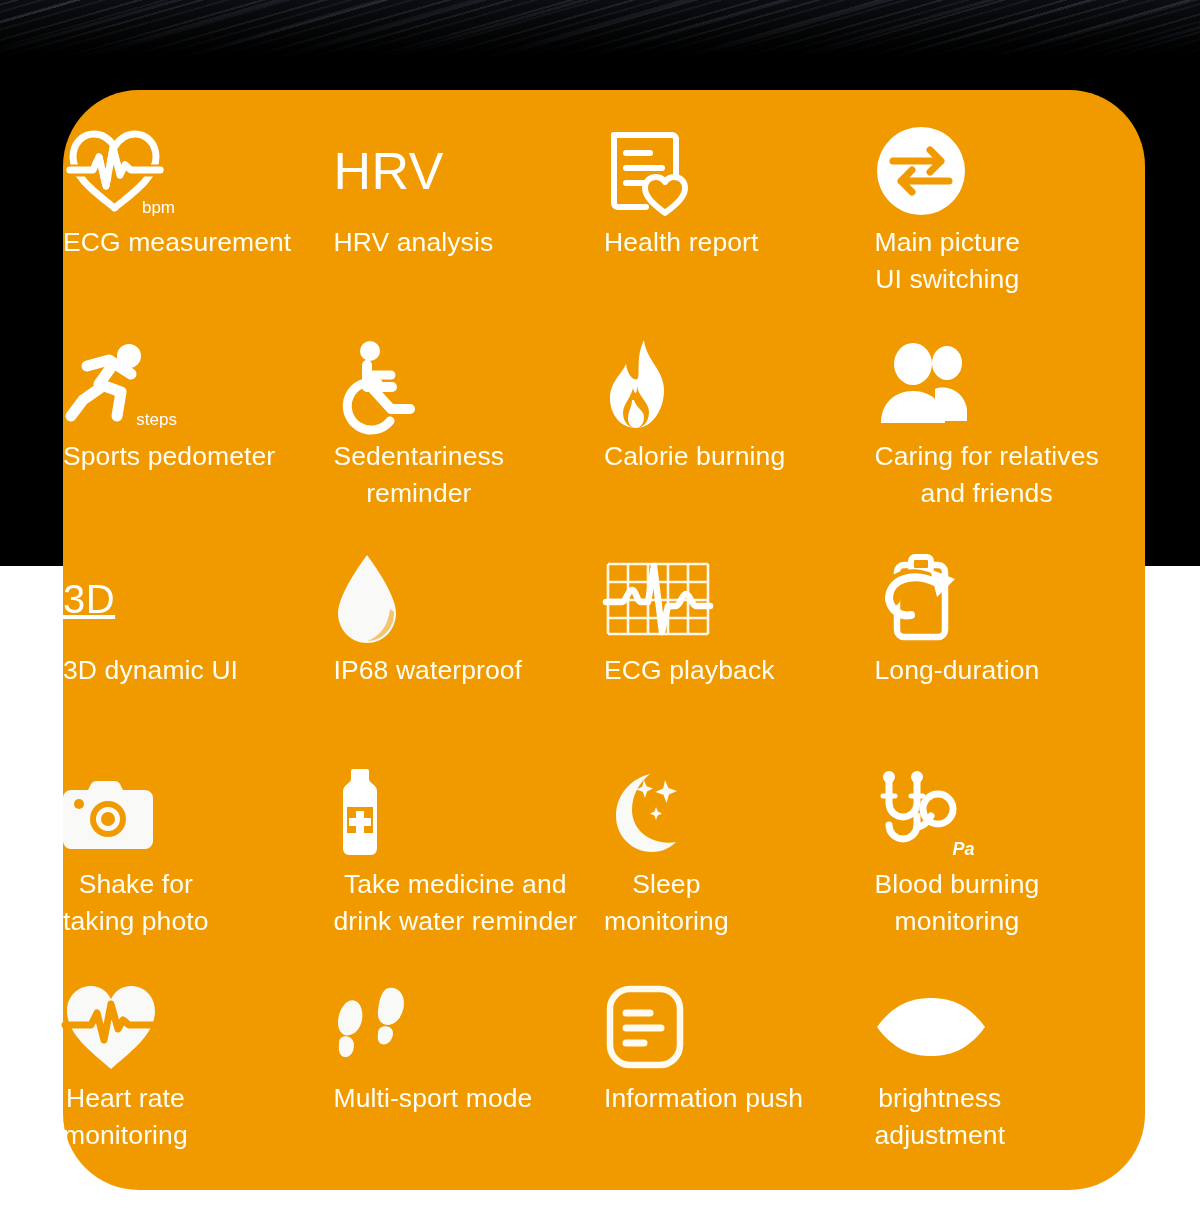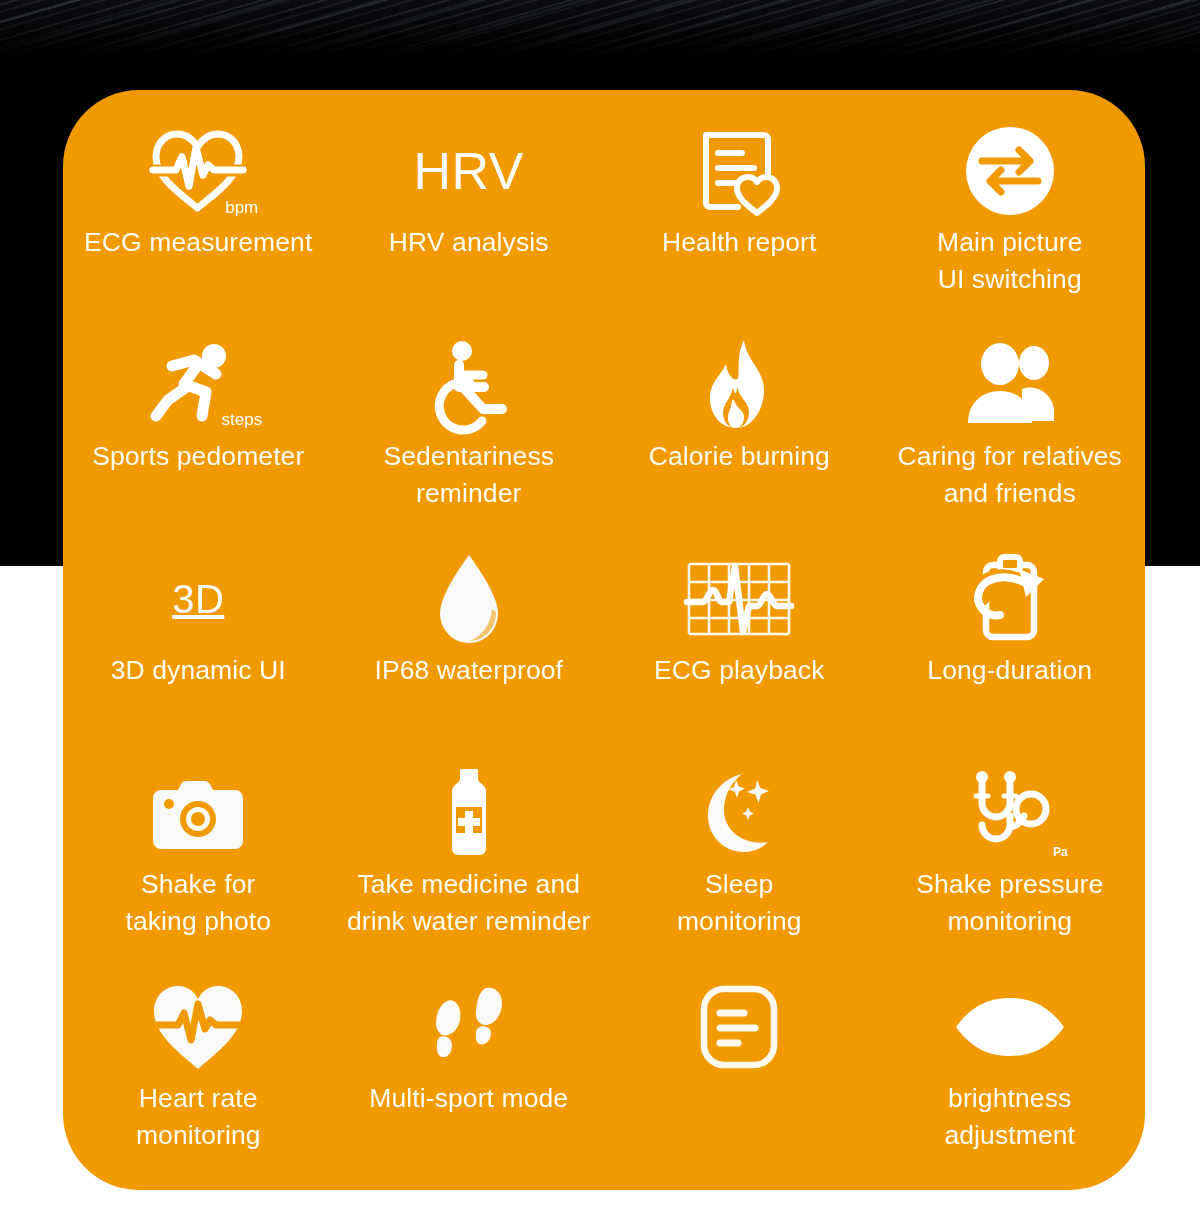--- a/index.html
+++ b/index.html
@@ -78,21 +78,21 @@
     grid-template-columns: repeat(4, 1fr);
     grid-template-rows: repeat(5, 1fr);
     padding: 22px 0 8px 0;
     box-sizing: border-box;
   }
 
   .cell {
     position: relative;
     display: flex;
     flex-direction: column;
-    align-items: center;
+    align-items: flex-start;
     justify-content: flex-start;
     padding-top: 6px;
     box-sizing: border-box;
   }
 
   .icon-wrap {
     height: 106px;
     display: flex;
     align-items: center;
     justify-content: center;
@@ -125,21 +125,21 @@
   .icon-caption {
     position: absolute;
     color: #ffffff;
     font-size: 17px;
     font-weight: 400;
     line-height: 1;
     margin-top: 20px;
   }
   .cap-bpm  { right: -8px;  bottom: 8px; }
   .cap-steps{ right: -14px; bottom: 10px; }
-  .cap-pa   { right: -16px; bottom: 8px; font-weight: 700; font-size: 12px; }
+  .cap-pa   { right: -16px; bottom: 8px; font-weight: 700; font-size: 18px; font-style: italic; }
 </style>
 </head>
 <body>
 
 <div id="backdrop">
   <div id="backdrop-dark"></div>
   <div id="backdrop-texture"></div>
 </div>
 
 <div id="card">
@@ -349,21 +349,21 @@
           <circle cx="42" cy="8" r="6" fill="#ffffff"></circle>
           <path d="M14 12 V34 A14 14 0 0 0 42 34 V12" stroke="#ffffff" stroke-width="7" fill="none" stroke-linecap="round"></path>
           <line x1="8" y1="27" x2="20" y2="27" stroke="#ffffff" stroke-width="5" stroke-linecap="round"></line>
           <line x1="36" y1="27" x2="48" y2="27" stroke="#ffffff" stroke-width="5" stroke-linecap="round"></line>
           <path d="M28 47 V56 A14 14 0 0 1 14 70 A14 14 0 0 1 0 56" stroke="#ffffff" stroke-width="7" fill="none" stroke-linecap="round" transform="translate(14,0)"></path>
           <circle cx="63" cy="40" r="15" stroke="#ffffff" stroke-width="7" fill="none"></circle>
           <path d="M56 47 C52 55 46 58 42 58" stroke="#ffffff" stroke-width="7" fill="none" stroke-linecap="round"></path>
         </svg>
         <span class="icon-caption cap-pa">Pa</span>
       </div>
-      <div class="cell-label">Shake pressure
+      <div class="cell-label">Blood burning
 monitoring</div>
     </div>
 
     <div class="cell">
       <div class="icon-wrap">
         <svg width="96" height="88" viewBox="0 0 96 88">
           <path d="M48 86 C30 70 4 52 4 28 C4 13 15 3 28 3 C37 3 44 8 48 16 C52 8 59 3 68 3 C81 3 92 13 92 28 C92 52 66 70 48 86 Z" fill="#f9f9f7"></path>
           <path d="M2 42 H28 L34 30 L41 57 L48 21 L55 46 L60 37 L66 42 H94" fill="none" stroke="#f09a00" stroke-width="7" stroke-linejoin="round" stroke-linecap="round"></path>
         </svg>
       </div>
@@ -387,20 +387,21 @@
 
     <div class="cell">
       <div class="icon-wrap">
         <svg width="82" height="88" viewBox="0 0 82 88" fill="none">
           <rect x="6" y="6" width="70" height="76" rx="20" stroke="#fffaf0" stroke-width="6.5"></rect>
           <line x1="22" y1="30" x2="46" y2="30" stroke="#fffaf0" stroke-width="7" stroke-linecap="round"></line>
           <line x1="22" y1="45" x2="57" y2="45" stroke="#fffaf0" stroke-width="7" stroke-linecap="round"></line>
           <line x1="22" y1="60" x2="40" y2="60" stroke="#fffaf0" stroke-width="7" stroke-linecap="round"></line>
         </svg>
       </div>
+      <div class="cell-label">Information push</div>
     </div>
 
     <div class="cell">
       <div class="icon-wrap">
         <svg width="112" height="62" viewBox="0 0 112 62">
           <path d="M2 31 C20 6 40 2 56 2 C72 2 92 6 110 31 C92 56 72 60 56 60 C40 60 20 56 2 31 Z" fill="#ffffff"></path>
           <circle cx="61" cy="31" r="25" fill="#ffffff"></circle>
           <circle cx="61" cy="31" r="25" fill="none"></circle>
         </svg>
       </div>

